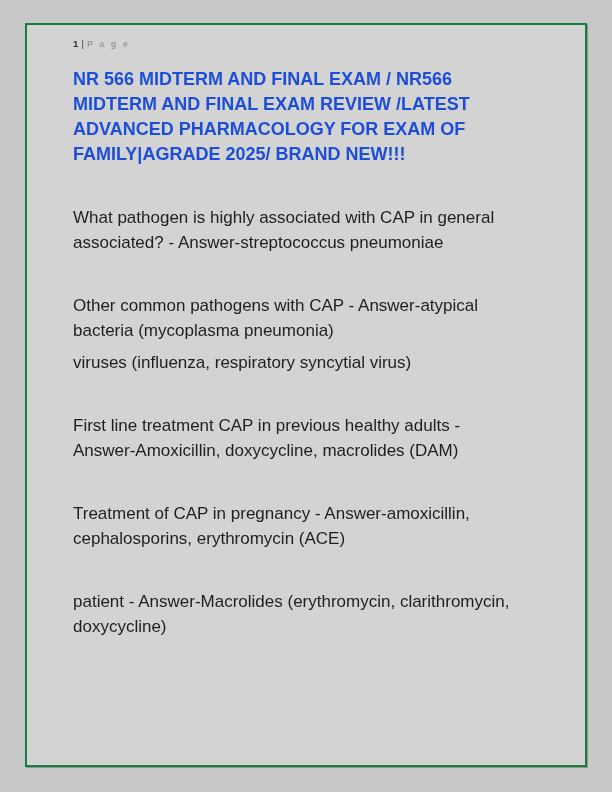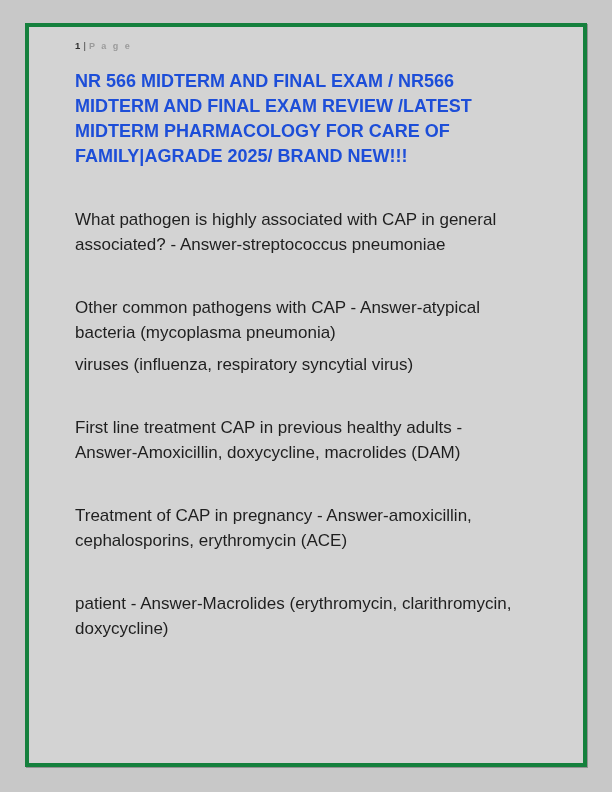--- a/index.html
+++ b/index.html
@@ -19,21 +19,21 @@
     font-family: "Liberation Sans", sans-serif;
   }
   .page {
     position: absolute;
     left: 25px;
     top: 23px;
     width: 562px;
     height: 744px;
     box-sizing: border-box;
     background: #d3d3d3;
-    border: 4px solid #15803d;
+    border: 2px solid #15803d;
     box-shadow: 1px 1px 0 rgba(80,80,80,0.45);
     padding: 13px 44px 0 46px;
     overflow: hidden;
   }
   .header {
     font-size: 9.5px;
     line-height: 12px;
     font-weight: bold;
     color: #2e2e2e;
   }
@@ -70,21 +70,21 @@
 <div class="canvas">
   <div class="page">
 
     <div class="header">
       <span class="pagenum">1</span><span class="pagesep">|</span><span class="pageword">P a g e</span>
     </div>
 
     <h1 class="title">
         <div>NR 566 MIDTERM AND FINAL EXAM / NR566</div>
         <div>MIDTERM AND FINAL EXAM REVIEW /LATEST</div>
-        <div>MIDTERM PHARMACOLOGY FOR CARE OF</div>
+        <div>ADVANCED PHARMACOLOGY FOR EXAM OF</div>
         <div>FAMILY|AGRADE 2025/ BRAND NEW!!!</div>
       </h1>
 
     <div class="qa gap-lg">
         <div>What pathogen is highly associated with CAP in general</div>
         <div>associated? - Answer-streptococcus pneumoniae</div>
       </div>
 
     <div class="qa gap-lg">
         <div>Other common pathogens with CAP - Answer-atypical</div>

